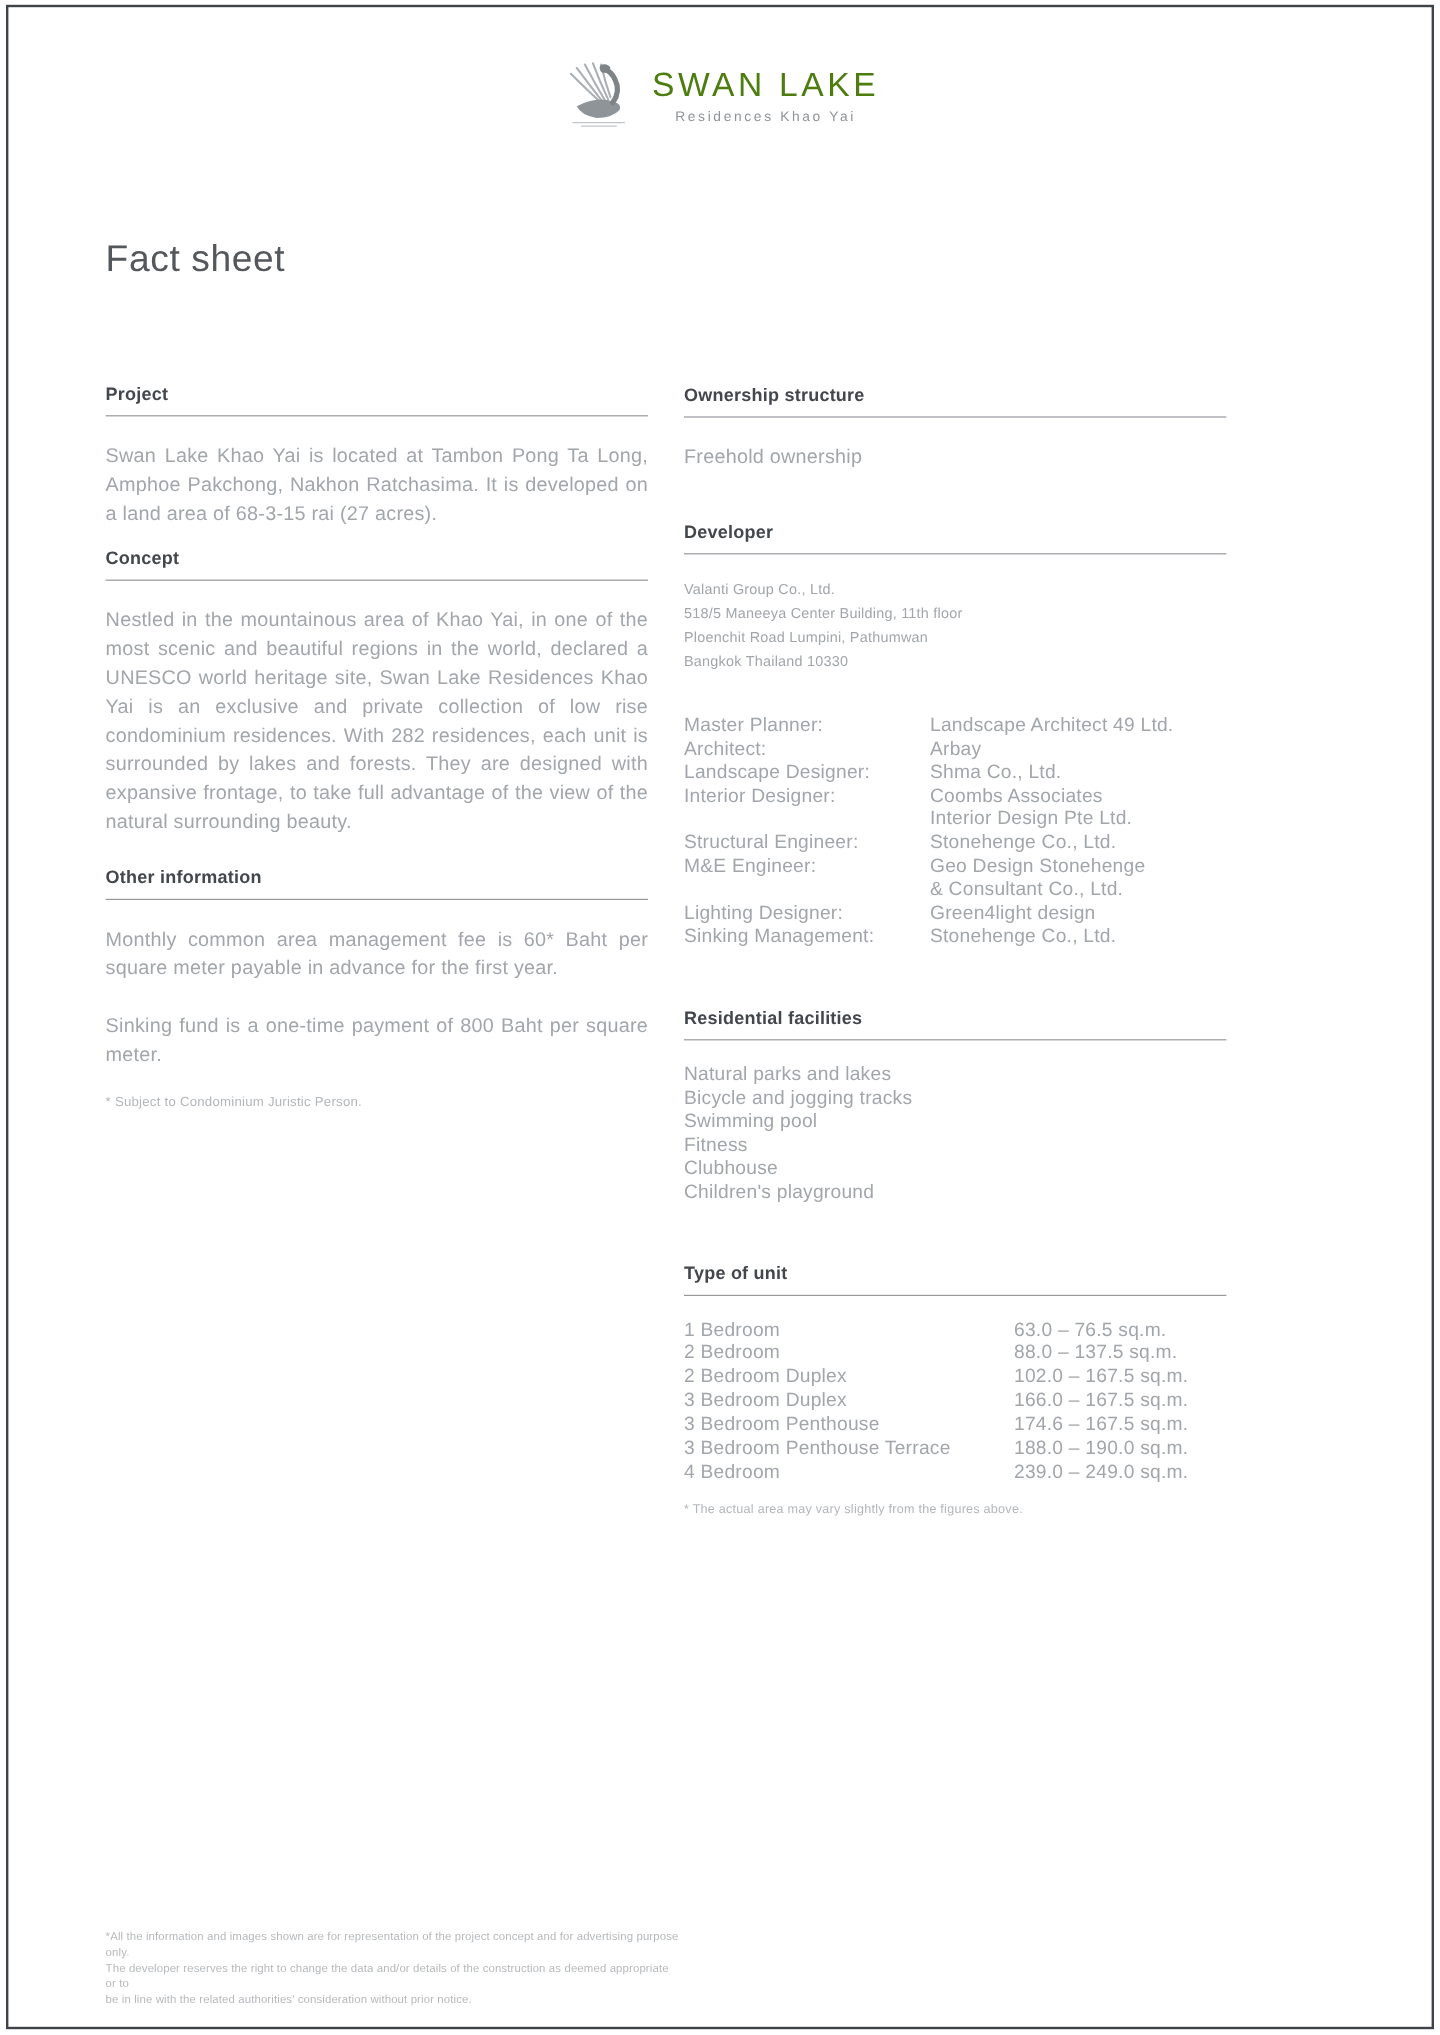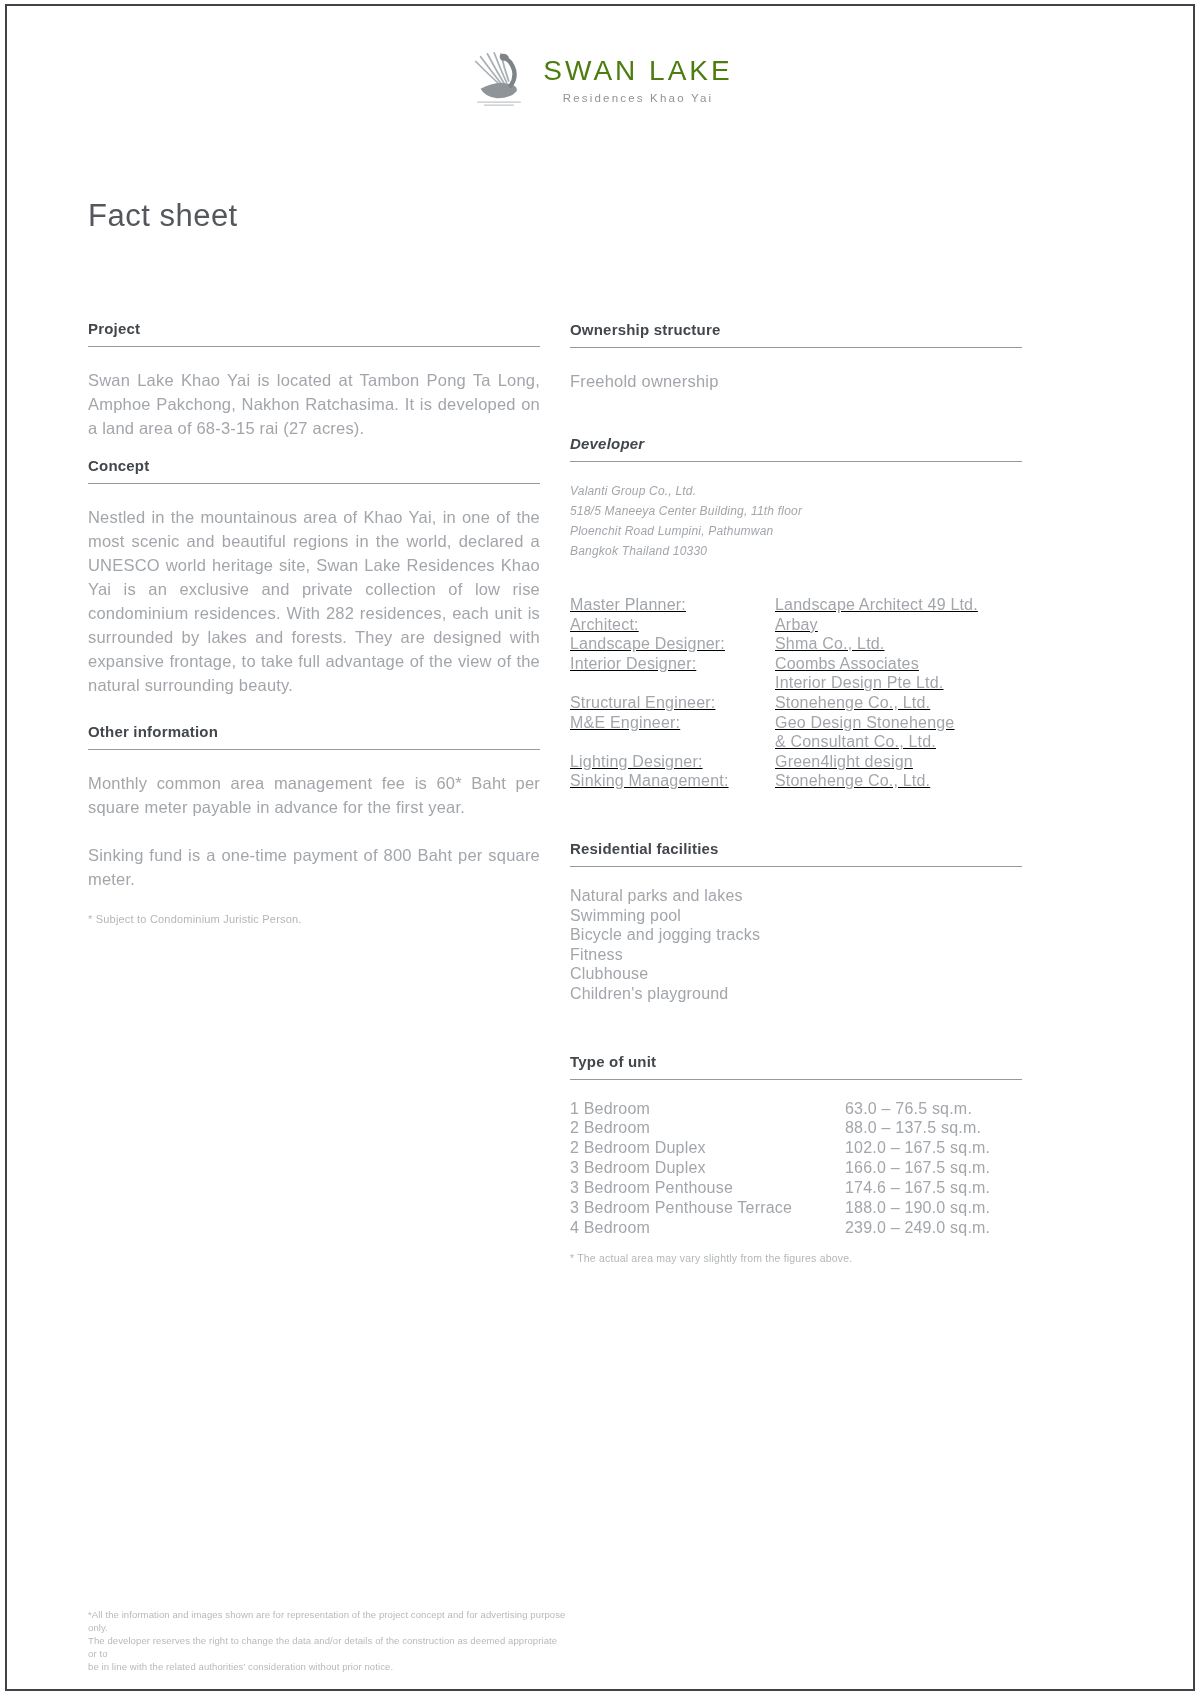--- a/index.html
+++ b/index.html
@@ -45,24 +45,24 @@
   .col-left .body-text { text-align:justify; }
   .mt-body { margin-top:21px; }
   .sec-concept { margin-top:17px; }
   .sec-other { margin-top:26px; }
   .para-2 { margin-top:24px; }
   .footnote {
     font-size:11px; color:#b3b6ba; letter-spacing:0.2px;
   }
   .fn-other { margin-top:22px; }
   
-  .sec-developer { margin-top:42px;font-style:italic; }
+  .sec-developer { margin-top:42px; }
   .dev-lines { margin-top:19px; font-size:12px; line-height:20px; color:#a2a6ab; letter-spacing:0.2px; }
   .sec-team { margin-top:29px; }
-  .kv-rows { margin-top:34px;text-decoration:underline; }
+  .kv-rows { margin-top:34px; }
   .kv-row {
     display:grid; grid-template-columns:205px 1fr;
     font-size:16px; line-height:19.6px; color:#a2a6ab; letter-spacing:0.2px;
   }
   .sec-facilities { margin-top:49px; }
   .fac-list { margin-top:19px; font-size:16px; line-height:19.6px; color:#a2a6ab; letter-spacing:0.2px; }
   .sec-units { margin-top:49px; }
   .unit-rows { margin-top:19px; }
   .unit-row {
     display:grid; grid-template-columns:275px 1fr;
@@ -184,22 +184,22 @@
         <span>Sinking Management:</span>
         <span>Stonehenge Co., Ltd.</span>
       </div>
     </div>
   </section>
 
   <section class="sec-facilities">
     <div class="sec-heading">Residential facilities</div>
     <div class="fac-list">
       <div>Natural parks and lakes</div>
+      <div>Bicycle and jogging tracks</div>
       <div>Swimming pool</div>
-      <div>Bicycle and jogging tracks</div>
       <div>Fitness</div>
       <div>Clubhouse</div>
       <div>Children's playground</div>
     </div>
   </section>
 
   <section class="sec-units">
     <div class="sec-heading">Type of unit</div>
     <div class="unit-rows">
       <div class="unit-row">

